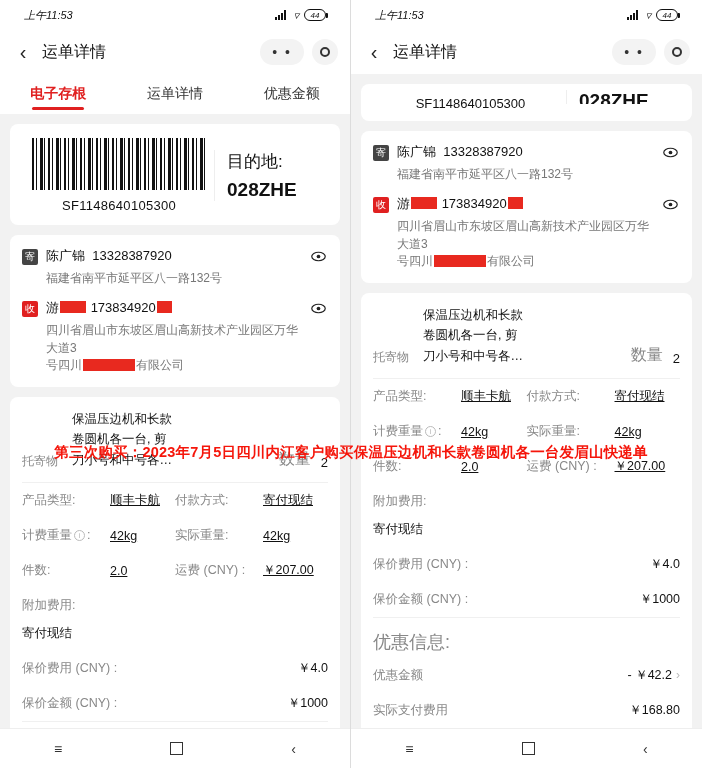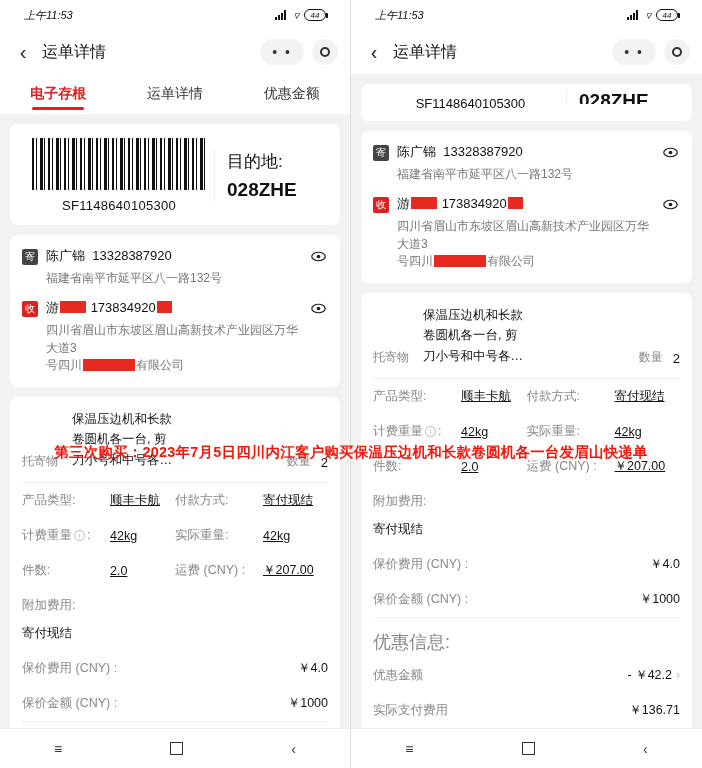--- a/index.html
+++ b/index.html
@@ -144,21 +144,21 @@
   .eye {
     width: 20px; flex: none; display: flex; align-items: flex-start; justify-content: center;
     padding-top: 1px;
   }
   .eye svg { width: 17px; height: 17px; }
 
   
   .goods { display: flex; padding: 12px 0; align-items: flex-end; }
   .goods-label { width: 50px; font-size: 12px; color: #888; flex: none; padding-top: 13px; }
   .goods-text { flex: 1; font-size: 12.5px; color: #111; line-height: 1.65; padding-right: 8px; }
-  .goods-qty-label { font-size: 12px; color: #888; margin-right: 10px; padding-top: 13px; }
+  .goods-qty-label { font-size: 16px; color: #888; margin-right: 10px; padding-top: 13px; }
   .goods-qty { font-size: 13px; color: #111; padding-top: 13px; }
 
   
   .kv { display: flex; align-items: center; padding: 9px 0; font-size: 12.5px; }
   .kv .k { color: #888; }
   .kv .v { color: #111; }
   .kv .half { flex: 1; display: flex; align-items: center; }
   .kv .half .k { width: 88px; flex: none; }
   .kv .half .v { flex: 1; text-align: left; padding-right: 10px; text-decoration: underline; }
   .kv .half:last-child .v { padding-right: 0; }
@@ -508,21 +508,21 @@
           <span class="v">￥1000</span>
         </div>
         <div class="row-line"></div>
         <div class="group-title">优惠信息:</div>
         <div class="kv-full">
           <span class="k">优惠金额</span>
           <span class="v"><span>- ￥42.2</span><span class="chev">›</span></span>
         </div>
         <div class="kv-full">
           <span class="k">实际支付费用</span>
-          <span class="v">￥136.71</span>
+          <span class="v">￥168.80</span>
         </div>
         <div class="row-line"></div>
         <div class="kv-full">
           
         </div>
 
       </div>
 
     </div>
 

